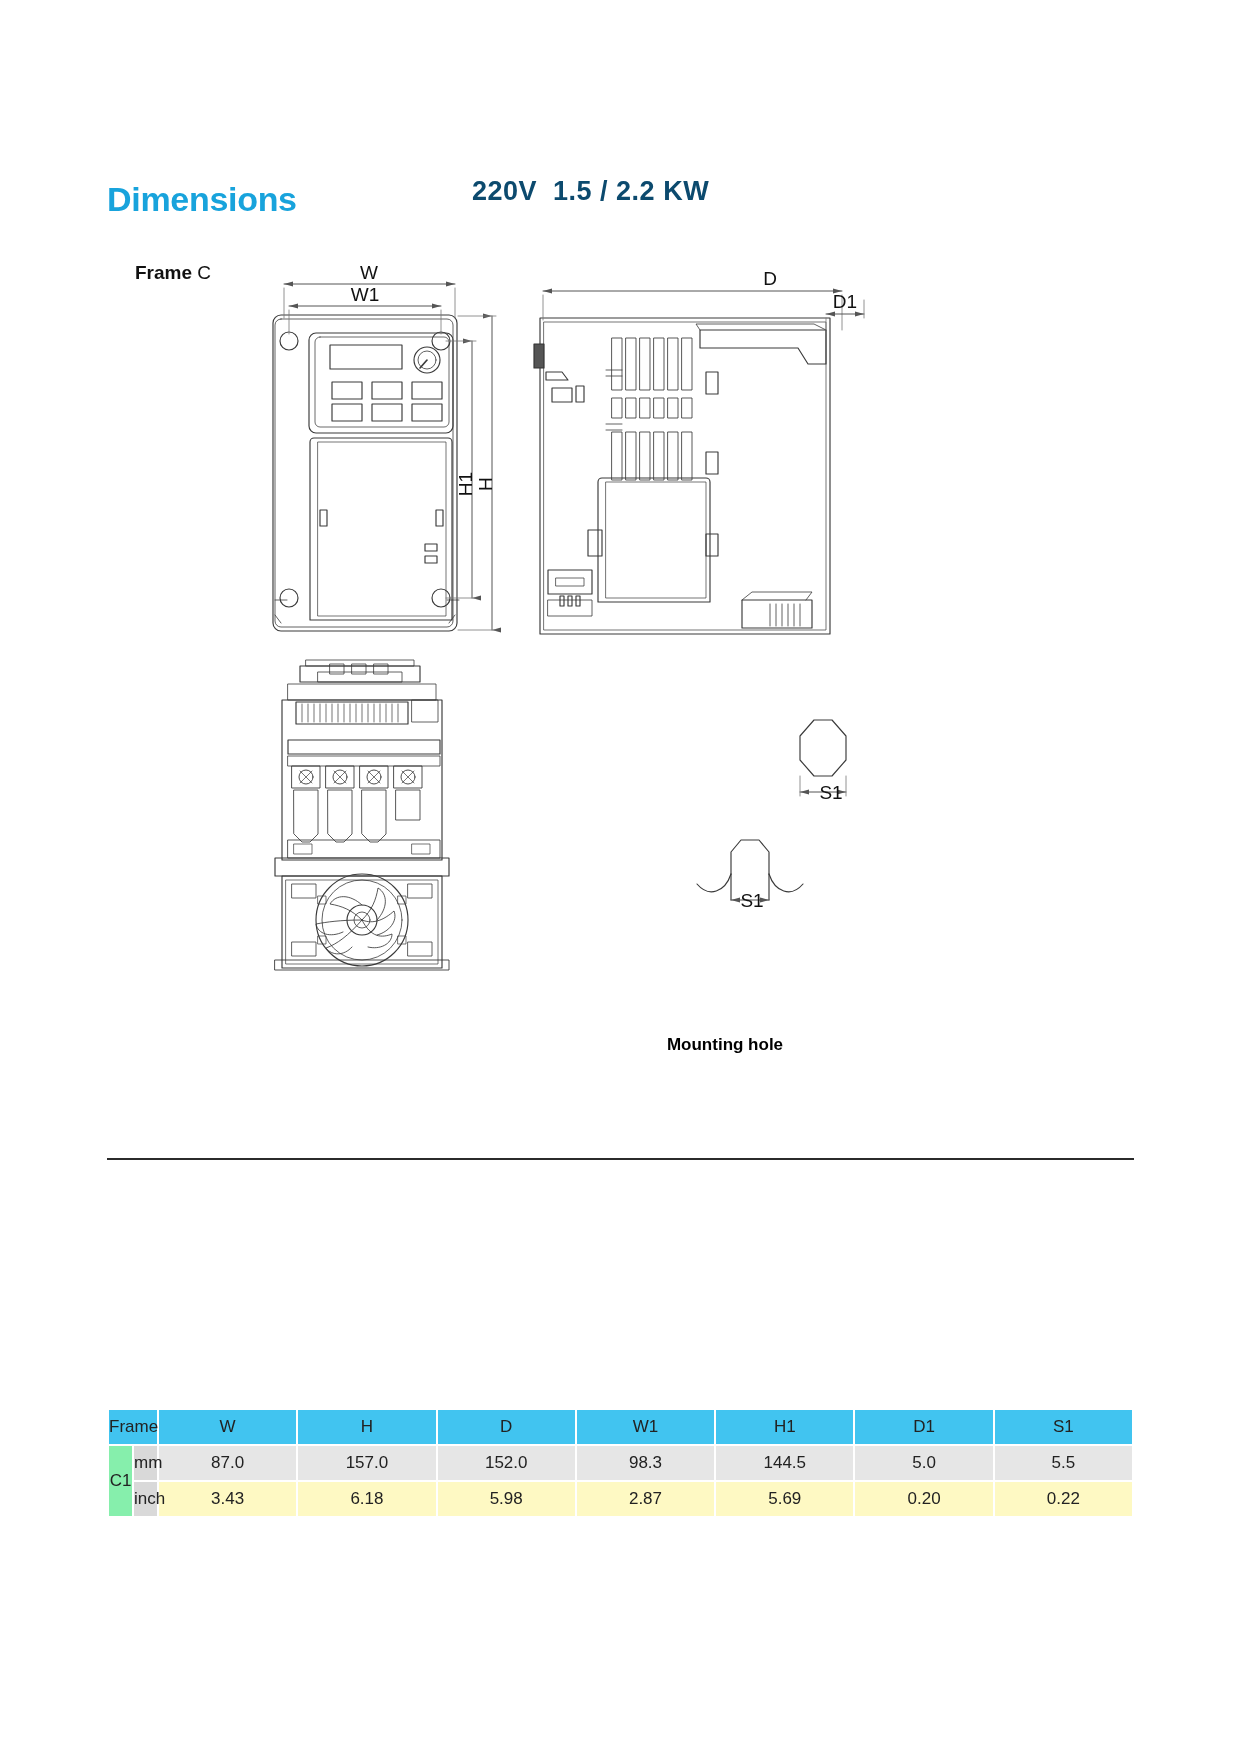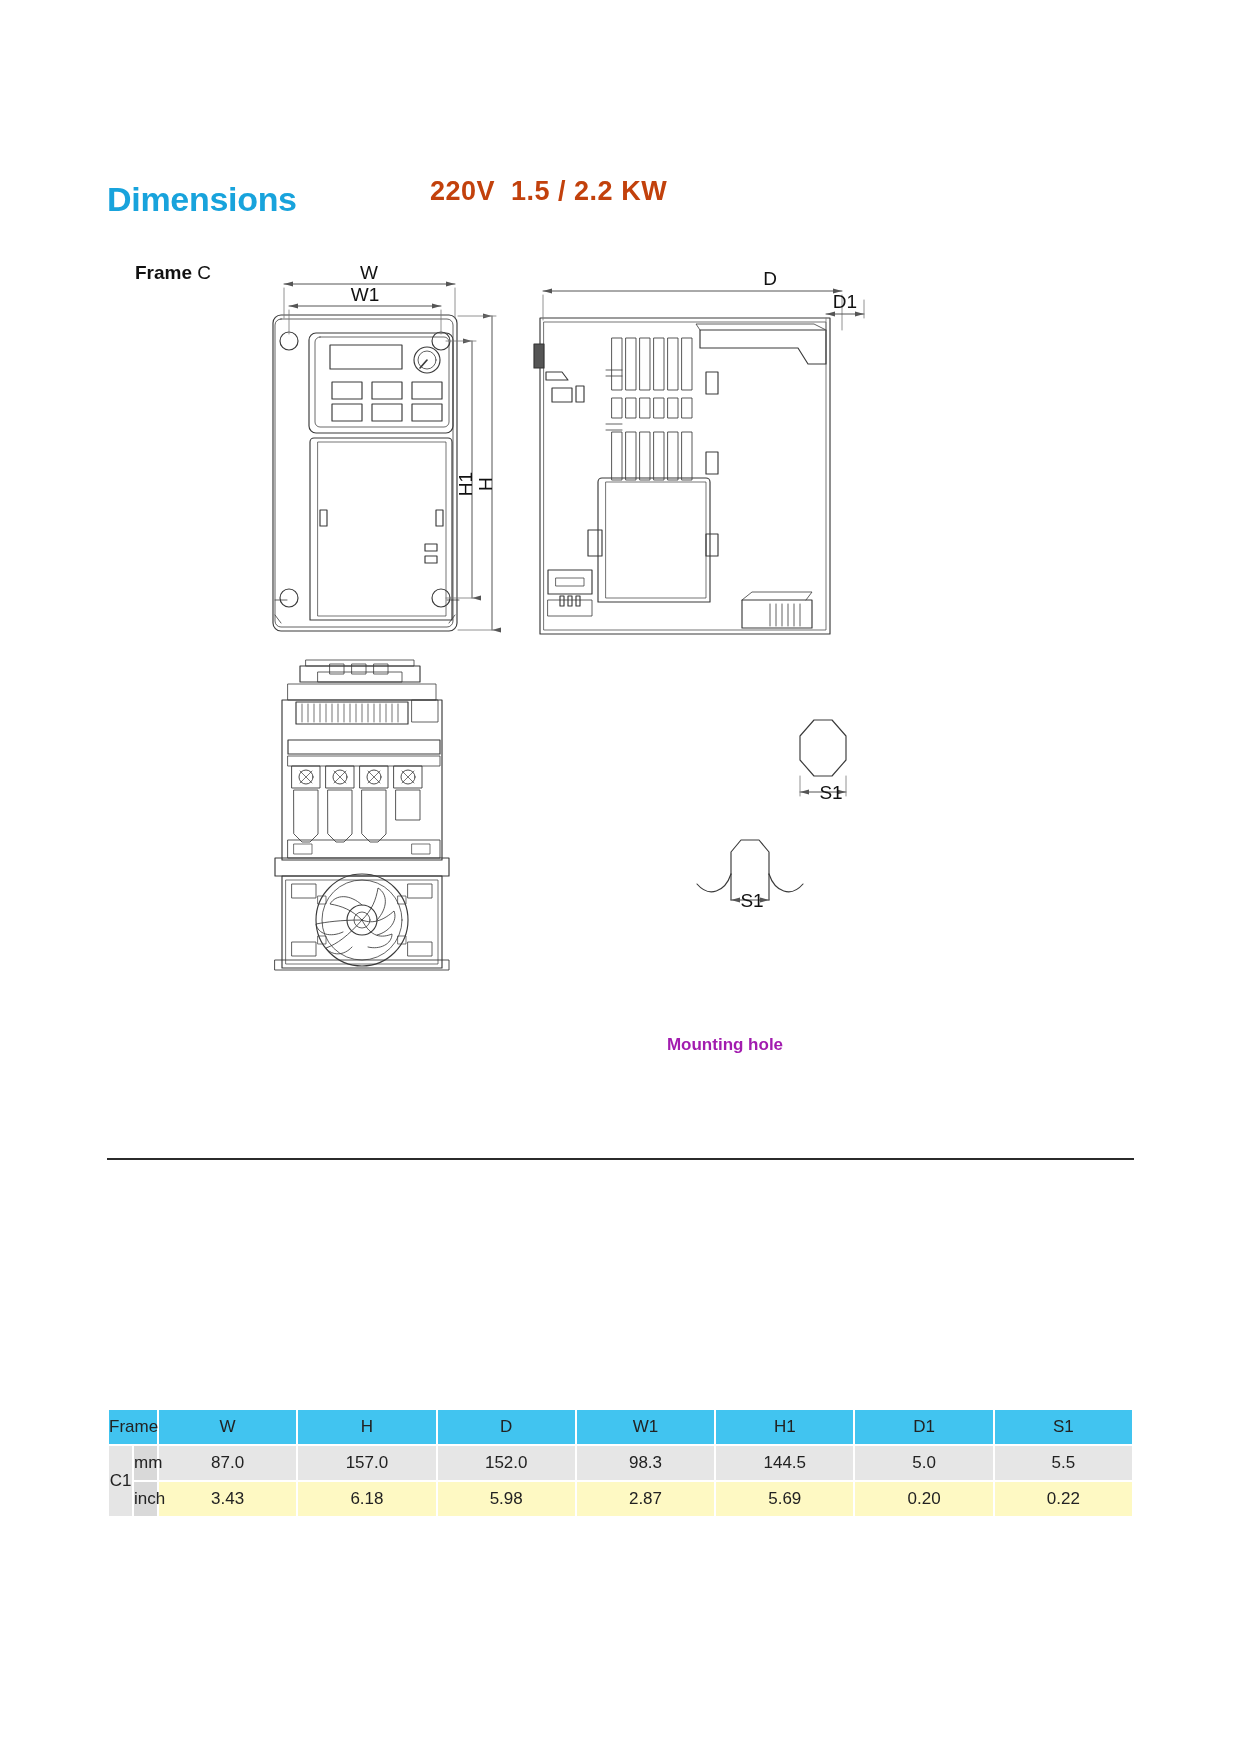--- a/index.html
+++ b/index.html
@@ -13,40 +13,40 @@
   }
   .page{position:relative;width:1241px;height:1754px;padding-left:43px;}
 
   
   .hdr-dimensions{
     position:absolute;left:107px;top:180px;
     font-size:34px;font-weight:bold;color:#18a3dc;
     letter-spacing:-0.3px;
   }
   .hdr-model{
-    position:absolute;left:430px;top:176px;
-    font-size:27px;font-weight:bold;color:#c2410c;
+    position:absolute;left:472px;top:176px;
+    font-size:27px;font-weight:bold;color:#0c4a6e;
     letter-spacing:0.5px;white-space:pre;
   }
   .frame-label{
     position:absolute;left:107px;top:262px;
     font-size:19px;color:#111;margin-left:28px;
   }
   .frame-label b{font-weight:bold;}
   .frame-label span{font-weight:normal;}
 
   
   .drawings{position:absolute;left:0;top:0;width:1241px;height:1100px;}
   .drawings svg{display:block;}
 
   
   .mounting-caption{
     position:absolute;left:725px;top:1035px;
     transform:translateX(-50%);
-    font-size:17px;font-weight:bold;color:#a21caf;
+    font-size:17px;font-weight:bold;color:#000000;
     white-space:nowrap;
   }
 
   
   .divider{
     position:absolute;left:107px;top:1158px;
     width:1027px;height:2px;background:#2b2b2b;
   }
 
   
@@ -62,21 +62,21 @@
     font-size:17px;font-weight:normal;color:#222;
     height:34px;
   }
   .th-cell{
     background:#41c4f0;color:#0d2a33;font-size:17px;
   }
   .th-frame{
     background:#41c4f0;color:#06232c;font-weight:bold;font-size:17px;
   }
   .rowhdr-frame{
-    background:#e5e5e5;color:#222;font-size:17px;
+    background:#86efac;color:#222;font-size:17px;
   }
   .rowhdr-unit{
     background:#d9d9d9;color:#222;font-size:16px;
   }
   .cell-mm{background:#e6e6e6;}
   .cell-in{background:#fef9c3;}
 
   .col-frame1{width:48px;}
   .col-frame2{width:62px;}
 </style>

